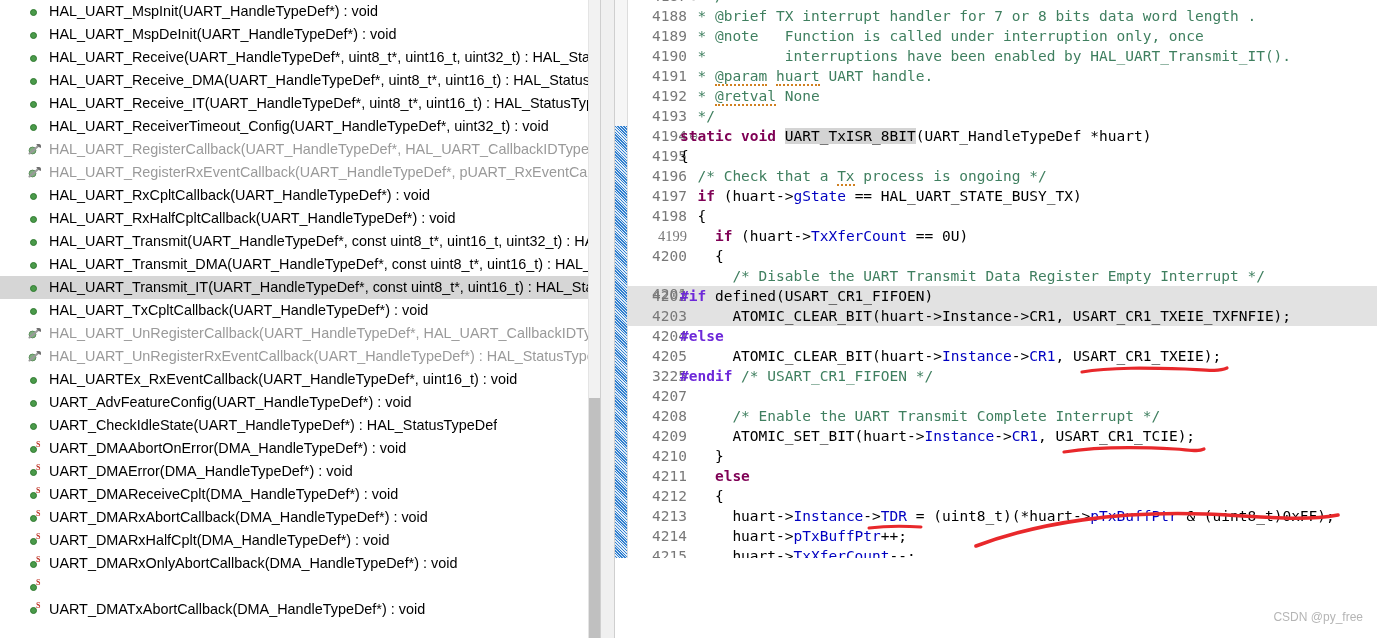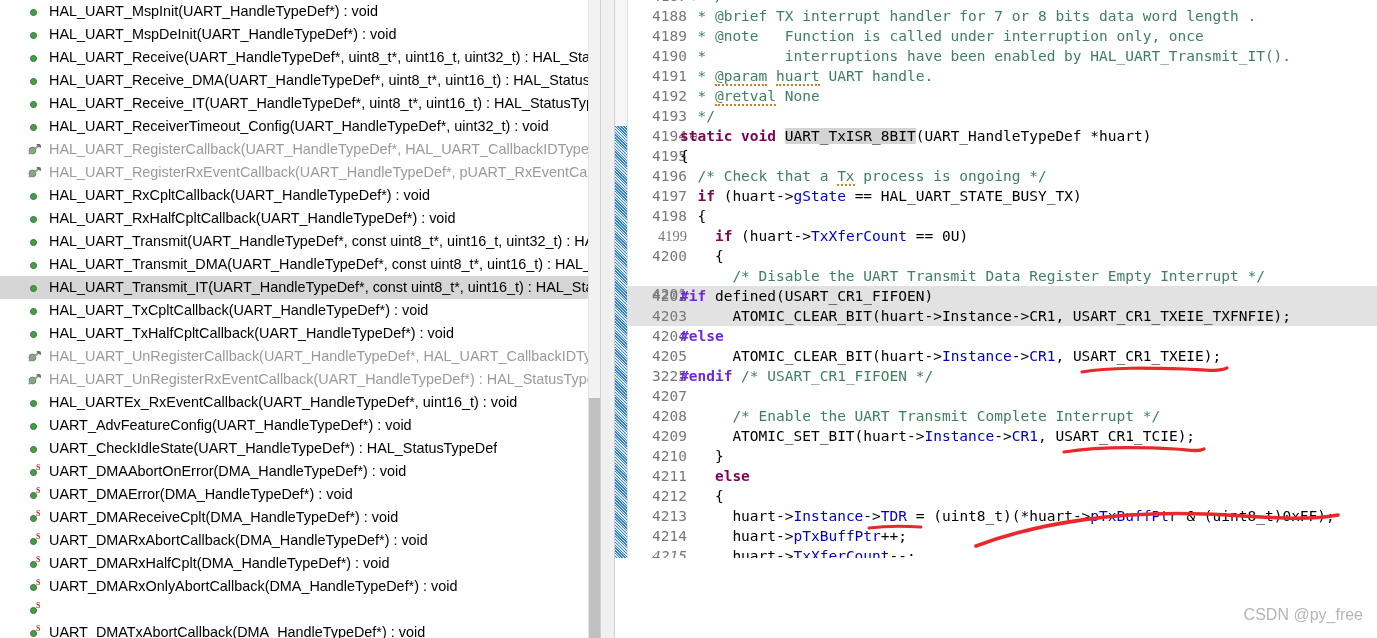--- a/index.html
+++ b/index.html
@@ -224,21 +224,21 @@
     left: 0; top: 0;
     width: 1377px; height: 638px;
     pointer-events: none;
     z-index: 40;
   }
 
   #watermark {
     position: absolute;
     right: 14px;
     bottom: 14px;
-    font-size: 16px;
+    font-size: 12px;
     color: #b5b5b5;
     font-family: "Liberation Sans", sans-serif;
     z-index: 50;
   }
 </style>
 </head>
 <body>
 
 <div id="root">
 
@@ -328,26 +328,20 @@
           <span class="ol-icon">
             <span class="dot"></span>
           </span>
           <span class="ol-label">HAL_UART_Transmit_IT(UART_HandleTypeDef*, const uint8_t*, uint16_t) : HAL_StatusTypeDef</span>
         </div>
         <div class="outline-row">
           <span class="ol-icon">
             <span class="dot"></span>
           </span>
           <span class="ol-label">HAL_UART_TxCpltCallback(UART_HandleTypeDef*) : void</span>
-        </div>
-        <div class="outline-row">
-          <span class="ol-icon">
-            <span class="dot"></span>
-          </span>
-          <span class="ol-label">HAL_UART_TxHalfCpltCallback(UART_HandleTypeDef*) : void</span>
         </div>
         <div class="outline-row dimmed">
           <span class="ol-icon">
             <svg class="pencil" viewBox="0 0 13 11">
               <circle cx="4.5" cy="6.5" r="3.4" fill="#7fae7f" stroke="#5d8f5d" stroke-width="1"></circle>
               <path d="M1.5 9.5 L11.5 1.0" stroke="#9a9a9a" stroke-width="2.1" stroke-linecap="round"></path>
               <path d="M9.8 0.6 L12.4 2.6" stroke="#6f6f6f" stroke-width="2.4" stroke-linecap="round"></path>
             </svg>
           </span>
           <span class="ol-label">HAL_UART_UnRegisterCallback(UART_HandleTypeDef*, HAL_UART_CallbackIDTypeDef)</span>
@@ -476,21 +470,21 @@
         <div class="ln" style="position: absolute; top: 346px;">4205</div>
         <div class="ln" style="position: absolute; top: 366px;">3225</div>
         <div class="ln" style="position: absolute; top: 386px;">4207</div>
         <div class="ln" style="position: absolute; top: 406px;">4208</div>
         <div class="ln" style="position: absolute; top: 426px;">4209</div>
         <div class="ln" style="position: absolute; top: 446px;">4210</div>
         <div class="ln" style="position: absolute; top: 466px;">4211</div>
         <div class="ln" style="position: absolute; top: 486px;">4212</div>
         <div class="ln" style="position: absolute; top: 506px;">4213</div>
         <div class="ln" style="position: absolute; top: 526px;">4214</div>
-        <div class="ln" style="position: absolute; top: 546px; font-style: italic;">4215</div>
+        <div class="ln" style="position: absolute; top: 546px;">4215</div>
         <div class="ln" style="position: absolute; top: 566px;">4216</div>
         <div class="ln" style="position: absolute; top: 586px;">4217</div>
         <div class="ln" style="position: absolute; top: 606px;">4218</div>
         <div class="ln" style="position: absolute; top: 626px;">4219</div>
       </div>
     <div id="code-area">
         <div class="code-line" style="position: absolute; top: -14px; left: 0px;"><span class="cmt">   */</span></div>
         <div class="code-line" style="position: absolute; top: 6px; left: 0px;"><span class="cmt">  * @brief TX interrupt handler for 7 or 8 bits data word length .</span></div>
         <div class="code-line" style="position: absolute; top: 26px; left: 0px;"><span class="cmt">  * @note   Function is called under interruption only, once</span></div>
         <div class="code-line" style="position: absolute; top: 46px; left: 0px;"><span class="cmt">  *         interruptions have been enabled by HAL_UART_Transmit_IT().</span></div>

